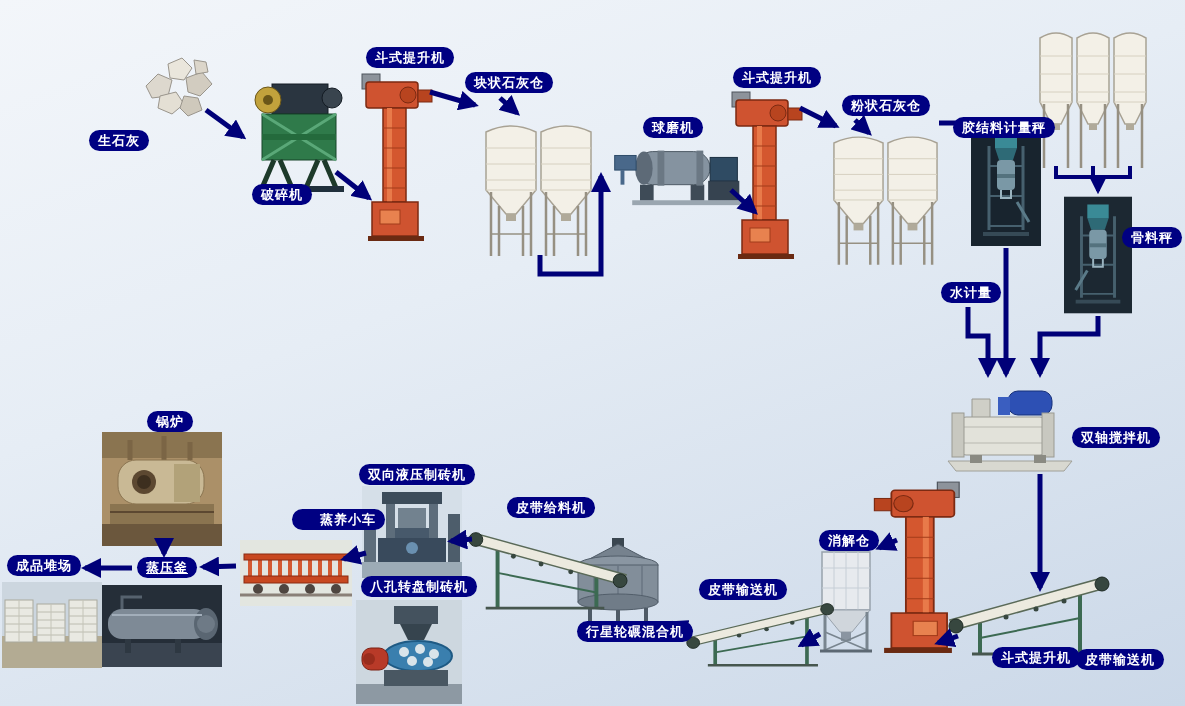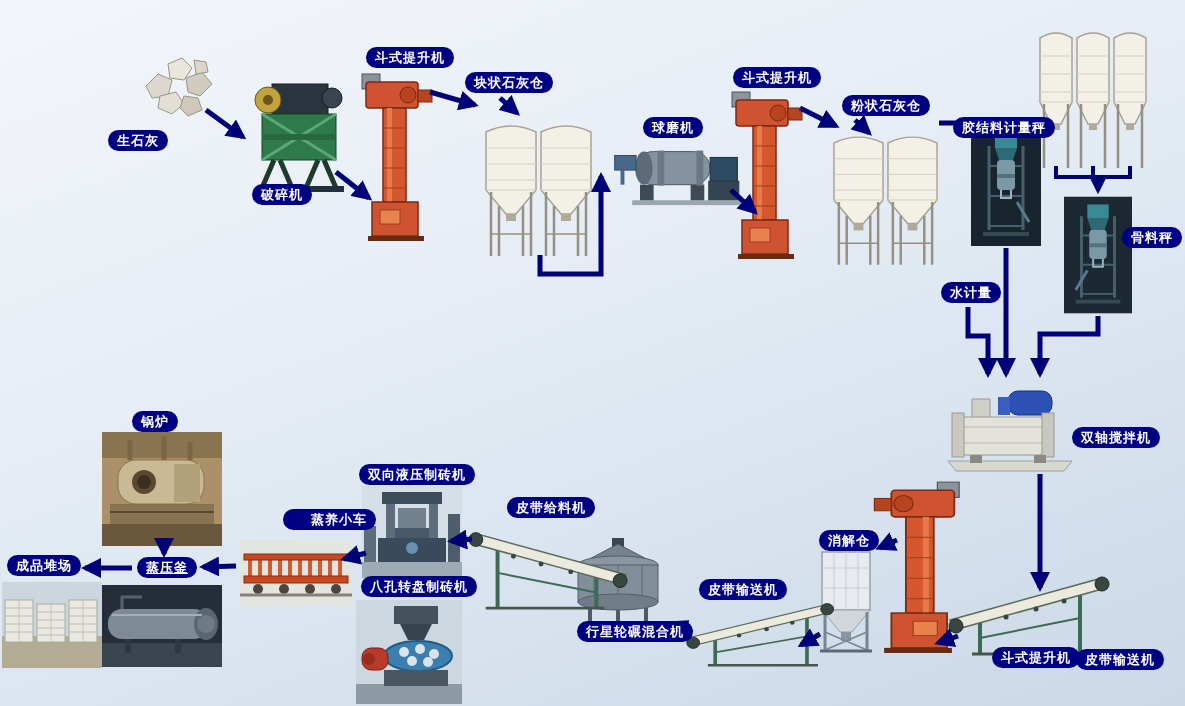--- a/index.html
+++ b/index.html
@@ -420,37 +420,37 @@
       <path d="M820,634 L801,645" marker-end="url(#ah)"></path>
       <path d="M692,632 L671,623" marker-end="url(#ah)"></path>
       <path d="M472,539 L451,541" marker-end="url(#ah)"></path>
       <path d="M366,553 L344,559" marker-end="url(#ah)"></path>
       <path d="M236,566 L203,567" marker-end="url(#ah)"></path>
       <path d="M164,539 L164,554" marker-end="url(#ah)"></path>
       <path d="M132,568 L85,568" marker-end="url(#ah)"></path>
     </g>
   </svg>
 
-  <div class="label" style="left:108px;top:130px;text-align:center;">生石灰</div>
+  <div class="label" style="left:89px;top:130px;text-align:center;">生石灰</div>
   <div class="label" style="left:252px;top:184px;">破碎机</div>
   <div class="label" style="left:366px;top:47px;">斗式提升机</div>
   <div class="label" style="left:465px;top:72px;">块状石灰仓</div>
   <div class="label" style="left:643px;top:117px;">球磨机</div>
   <div class="label" style="left:733px;top:67px;">斗式提升机</div>
   <div class="label" style="left:842px;top:95px;">粉状石灰仓</div>
   <div class="label" style="left:953px;top:95px;margin-top:22px;">胶结料计量秤</div>
   <div class="label" style="left:1122px;top:227px;">骨料秤</div>
   <div class="label" style="left:941px;top:282px;">水计量</div>
   <div class="label" style="left:1072px;top:427px;">双轴搅拌机</div>
   <div class="label" style="left:1076px;top:649px;">皮带输送机</div>
   <div class="label" style="left:992px;top:647px;">斗式提升机</div>
   <div class="label" style="left:819px;top:530px;">消解仓</div>
   <div class="label" style="left:699px;top:579px;">皮带输送机</div>
   <div class="label" style="left:577px;top:621px;">行星轮碾混合机</div>
   <div class="label" style="left:507px;top:497px;">皮带给料机</div>
   <div class="label" style="left:359px;top:464px;">双向液压制砖机</div>
   <div class="label" style="left:361px;top:576px;text-align:center;">八孔转盘制砖机</div>
-  <div class="label" style="left:283px;top:509px;padding-left:28px;">蒸养小车</div>
+  <div class="label" style="left:292px;top:509px;padding-left:28px;">蒸养小车</div>
   <div class="label" style="left:137px;top:557px;text-decoration:underline;">蒸压釜</div>
-  <div class="label" style="left:132px;top:411px;">锅炉</div>
+  <div class="label" style="left:147px;top:411px;">锅炉</div>
   <div class="label" style="left:7px;top:555px;">成品堆场</div>
 
 </div>
 
 </body></html>

